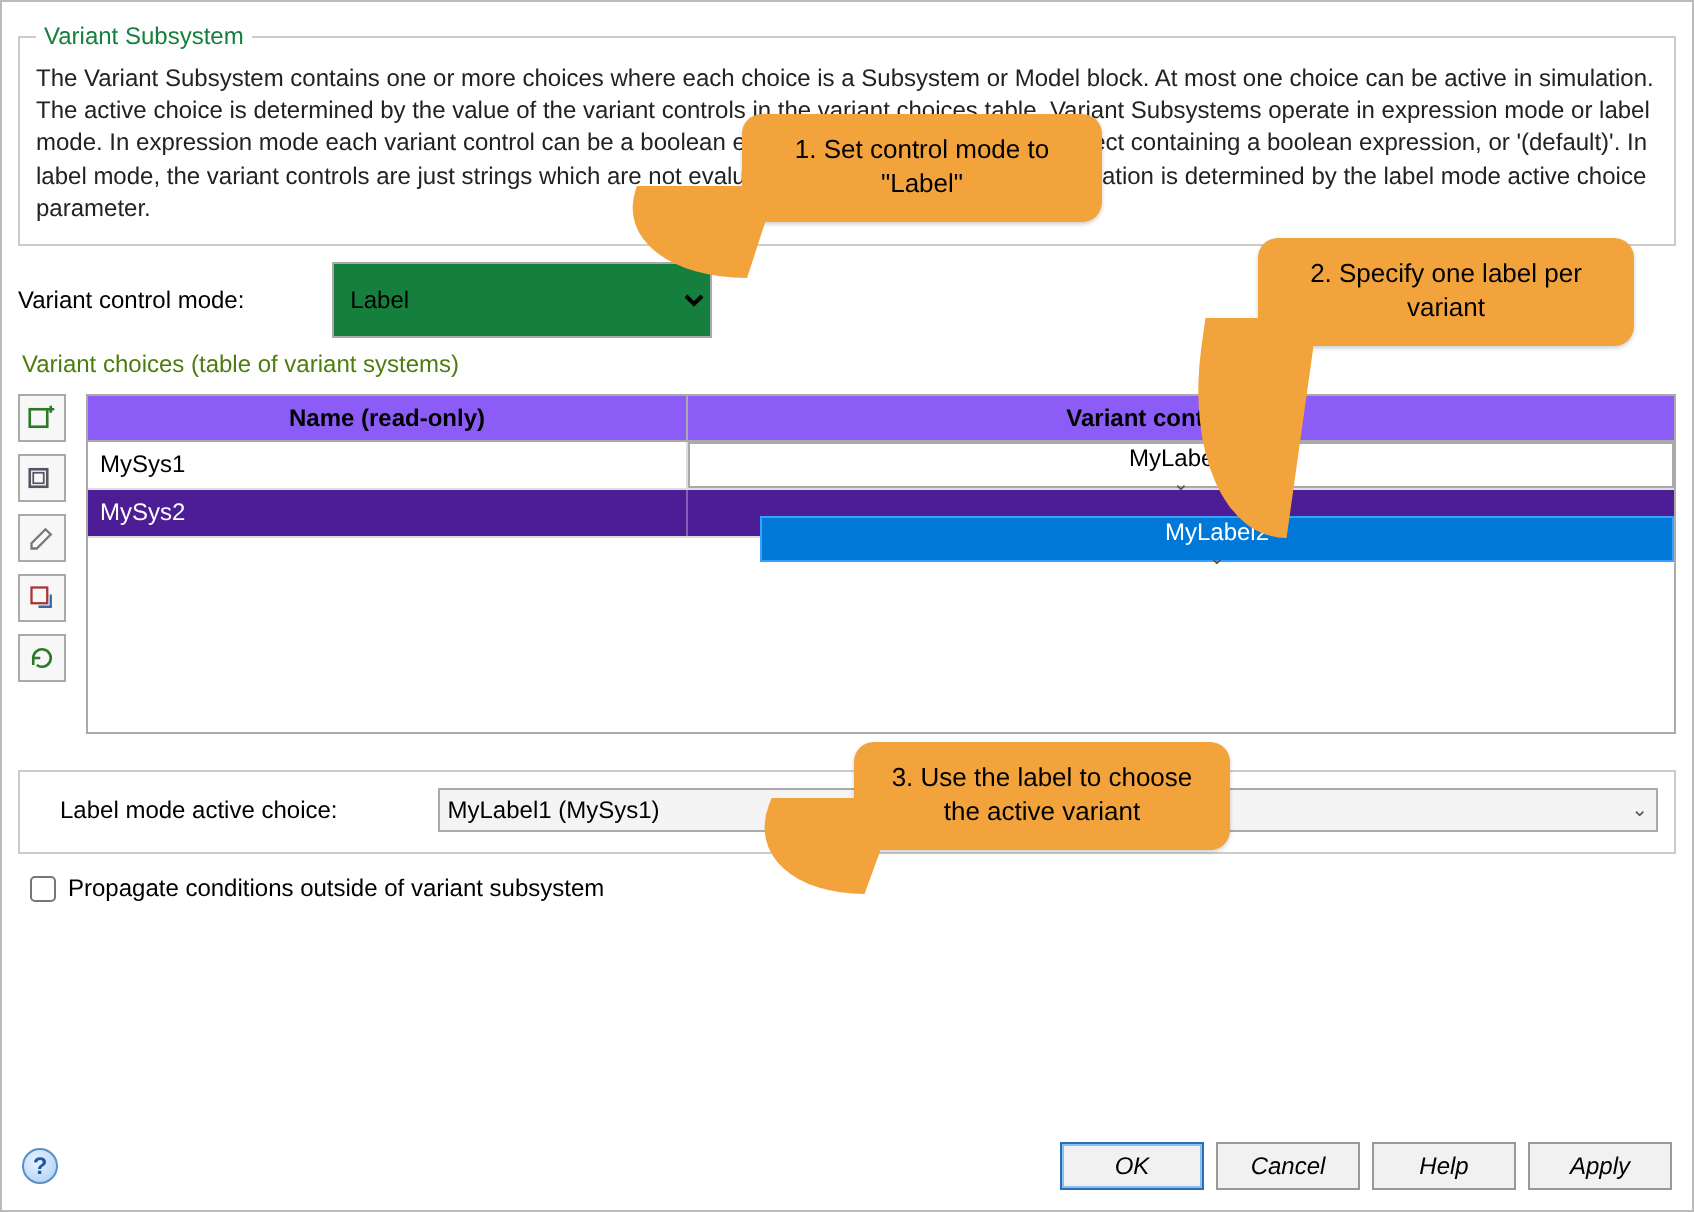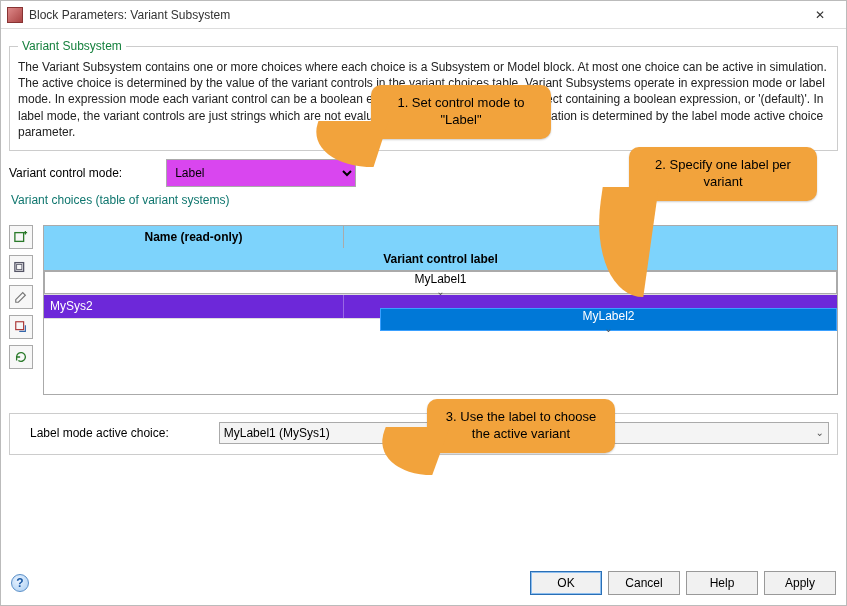--- a/index.html
+++ b/index.html
@@ -8,73 +8,66 @@
   .titlebar { height: 28px; background: #fff; border-bottom: 1px solid #ddd; display: flex; align-items: center; padding: 0 6px; }
   .app-icon { width: 16px; height: 16px; background: linear-gradient(135deg,#d88,#a44); border:1px solid #833; margin-right: 6px; }
   .title-text { flex: 1; font-size: 12px; color: #333; }
   .close-btn { width: 40px; height: 26px; display:flex; align-items:center; justify-content:center; font-size:14px; color:#333; }
   .body { flex:1; padding: 6px 8px 2px 8px; overflow:hidden; position:relative; }
   fieldset.group { border:1px solid #ccc; margin: 4px 0 8px 0; padding: 6px 8px 8px 8px; }
   fieldset.group > legend { padding: 0 4px; color:#15803d; }
   .desc { color:#222; line-height: 1.35; margin-bottom: 2px; }
   .row { display:flex; align-items:center; margin: 6px 0; gap: 36px; }
   .row label { margin-right: 8px; }
-  select.combo { height: 28px; width: 190px; background:#d946ef; border:1px solid #aaa; padding: 0 4px; }
-  .nogroup-label { margin: 4px 0 18px 2px; color:#0f766e; }
+  select.combo { height: 38px; width: 190px; background:#15803d; border:1px solid #aaa; padding: 0 4px; }
+  .nogroup-label { margin: 4px 0 8px 2px; color:#4d7c0f; }
   .table-wrap { display:flex; }
   .toolbtns { width: 28px; display:flex; flex-direction:column; gap:6px; margin-right:6px; }
   .tbtn { width:24px; height:24px; border:1px solid #aaa; background:#f7f7f7; display:flex; align-items:center; justify-content:center; font-size:11px; color:#333; }
   .tbtn svg { width:14px; height:14px; }
   .var-table { flex:1; border:1px solid #aaa; height: 170px; display:flex; flex-direction:column; }
-  .thead { display:flex; background:#7dd3fc; border-bottom:1px solid #aaa;flex-direction:column; }
+  .thead { display:flex; background:#8b5cf6; border-bottom:1px solid #aaa; }
   .th { padding: 4px 6px; font-weight:bold; text-align:center; border-right:1px solid #aaa; }
   .th:last-child { border-right:none; }
   .col-name { width: 300px; }
   .col-label { flex:1; }
   .trow { display:flex; border-bottom:1px solid #ddd; height:24px; align-items:stretch; }
   .td { padding: 3px 6px; border-right:1px solid #ddd; display:flex; align-items:center; }
   .td:last-child { border-right:none; }
   .td-name { width:300px; }
   .td-label { flex:1; position:relative; padding:0; }
   .inline-combo { width:100%; height:100%; border:1px solid #aaa; background:#fff; padding:0 4px; display:flex; align-items:center; justify-content:flex-start;flex-direction:column; }
   .inline-combo .chev { font-size:10px; color:#555; }
-  .trow.selected { background:#6d28d9; color:#fff;gap:36px; }
+  .trow.selected { background:#4c1d95; color:#fff;gap:36px; }
   .trow.selected .td { border-right-color: rgba(255,255,255,0.3); }
   .trow.selected .inline-combo { background:#0078d7; color:#fff; border:1px solid #3aa0ff;margin-top:26px; }
   .wide-combo { width: 100%; height:22px; border:1px solid #aaa; background:#f4f4f4; padding:0 4px; display:flex; align-items:center; justify-content:space-between; }
   .wide-combo .chev { font-size:10px; color:#555; }
   .checkbox-row { display:flex; align-items:center; margin: 8px 0 10px 2px; }
   .checkbox-row input { margin-right:6px; }
   .link { color: #0066cc; text-decoration: underline; cursor:pointer; margin: 0 0 6px 2px; display:inline-block; }
   .footer { height: 38px; border-top: none; display:flex; align-items:center; padding: 0 10px 6px 10px; gap:6px; }
   .help-icon { width:18px; height:18px; border:1px solid #5a8fc8; border-radius:50%; background: radial-gradient(circle at 40% 35%, #e9f3ff, #a8cdf2); display:flex; align-items:center; justify-content:center; color:#1b5aa6; font-weight:bold; font-size:11px; margin-right:auto; }
-  .btn { min-width:72px; height:24px; border:1px solid #999; background:#f1f1f1; padding: 0 10px; display:flex; align-items:center; justify-content:center; }
+  .btn { min-width:72px; height:24px; border:1px solid #999; background:#f1f1f1; padding: 0 10px; display:flex; align-items:center; justify-content:center;font-style:italic; }
   .btn.primary { border:1px solid #2a6fb5; box-shadow: inset 0 0 0 1px #8cbef0; }
   
   .callout { position:absolute; background:#f2a33c; color:#000000; border-radius:10px; padding:10px 14px; text-align:center; line-height:1.3; font-size:13px; box-shadow: 0 1px 2px rgba(0,0,0,0.2); z-index:50; }
   .callout::after { content:""; position:absolute; background:#f2a33c; }
   
   .c1 { top:56px; left:370px; width:180px; }
   .c1::after { width:70px; height:46px; left:-60px; bottom:-28px; border-bottom-left-radius: 80px 50px; transform: skewX(-18deg); }
   .c2 { top:118px; left:628px; width:188px; }
   .c2::after { width:56px; height:110px; left:-34px; bottom:-96px; border-bottom-left-radius: 70px 120px; transform: skewX(-8deg); }
   .c3 { top:370px; left:426px; width:188px; }
   .c3::after { width:64px; height:48px; left:-50px; bottom:-22px; border-bottom-left-radius: 80px 55px; transform: skewX(-20deg); }
 </style>
 </head>
 <body>
 
 <div class="window">
-  <div class="titlebar">
-    <div class="app-icon"></div>
-    <div class="title-text">Block Parameters: Variant Subsystem</div>
-    <div class="close-btn">
-        <span>✕</span>
-      </div>
-  </div>
 
   <div class="body">
 
     <fieldset class="group">
       <legend>Variant Subsystem</legend>
       <div class="desc">The Variant Subsystem contains one or more choices where each choice is a Subsystem or Model block. At most one choice can be active in simulation. The active choice is determined by the value of the variant controls in the variant choices table. Variant Subsystems operate in expression mode or label mode. In expression mode each variant control can be a boolean expression, a Simulink.Variant object containing a boolean expression, or '(default)'. In label mode, the variant controls are just strings which are not evaluated and the choice used in simulation is determined by the label mode active choice parameter.</div>
     </fieldset>
 
     <div class="row">
       <label>Variant control mode:</label>
@@ -117,20 +110,21 @@
             </svg>
         </div>
       </div>
 
       <div class="var-table">
         <div class="thead">
           <div class="th col-name">Name (read-only)</div>
           <div class="th col-label">Variant control label</div>
         </div>
         <div class="trow">
+          <div class="td td-name">MySys1</div>
           <div class="td td-label">
             <div class="inline-combo">
               <span>MyLabel1</span>
               <span class="chev">⌄</span>
             </div>
           </div>
         </div>
         <div class="trow selected">
           <div class="td td-name">MySys2</div>
           <div class="td td-label">
@@ -146,20 +140,24 @@
     <fieldset class="group" style="margin-top:18px;padding-left:20px;">
       <div class="row" style="margin:2px 0;">
         <label>Label mode active choice:</label>
         <div class="wide-combo" style="flex:1; margin-left:6px;">
           <span>MyLabel1 (MySys1)</span>
           <span class="chev">⌄</span>
         </div>
       </div>
     </fieldset>
 
+    <div class="checkbox-row">
+      <input type="checkbox" style="">
+      <label>Propagate conditions outside of variant subsystem</label>
+    </div>
 
 
     
     <div class="callout c1">1. Set control mode to "Label"</div>
     <div class="callout c2">2. Specify one label per variant</div>
     <div class="callout c3">3. Use the label to choose the active variant</div>
   </div>
 
   <div class="footer">
     <div class="help-icon">

